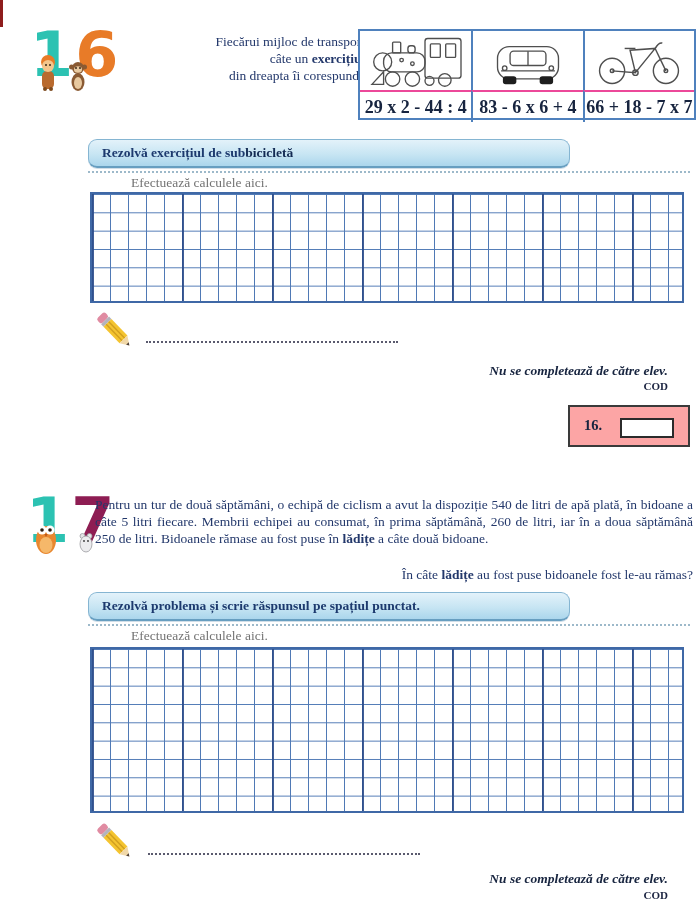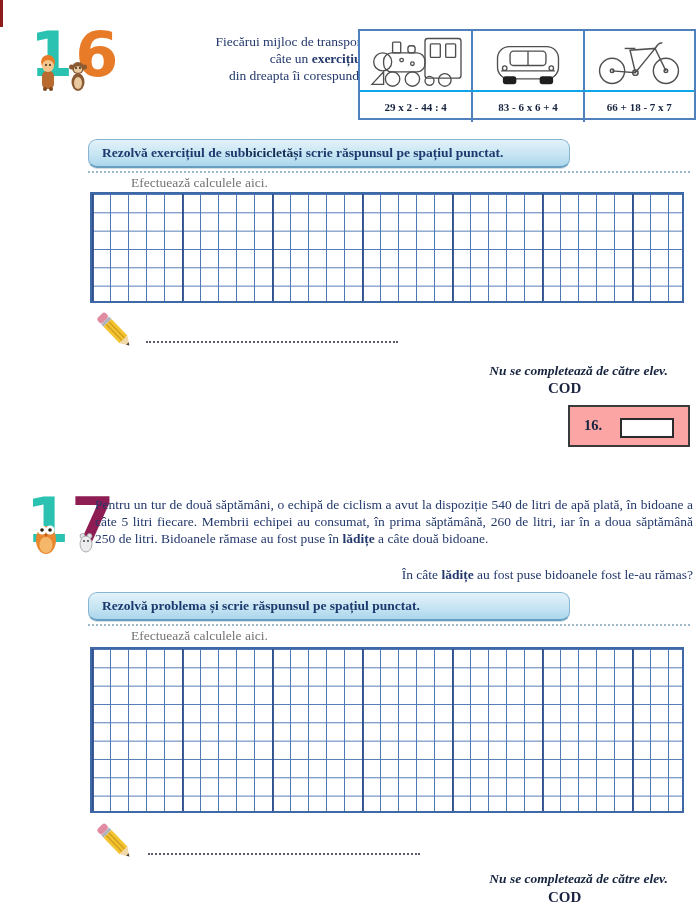--- a/index.html
+++ b/index.html
@@ -40,21 +40,21 @@
     grid-template-columns:1fr 1fr 1fr;
     grid-template-rows:59px 32px;
     border:2px solid #4f81bd;
     background:#fff;
   }
   .tcell {
     border-left:2px solid #4f81bd;
     display:flex; align-items:center; justify-content:center;
   }
   .tcell.first { border-left:none; }
-  .trow2 { border-top:2px solid #0ea5e9; font-weight:bold; font-size:11px; color:#17243f; }
+  .trow2 { border-top:2px solid #ec4899; font-weight:bold; font-size:18px; color:#17243f; }
 
   
   .bluebox {
     width:482px; height:29px;
     background:linear-gradient(#e3f2fa, #c7e5f3 55%, #abd6ec);
     border:1px solid #85b5d2;
     border-bottom:2px solid #679ec0;
     border-radius:9px;
     display:flex; align-items:center;
     padding:0 4px 0 13px;
@@ -74,21 +74,21 @@
     background-image:
       linear-gradient(to right, rgba(44,76,138,.9) 2.4px, transparent 2.4px),
       linear-gradient(to right, #4f79b5 1.4px, transparent 1.4px),
       linear-gradient(to bottom, #4f79b5 1.4px, transparent 1.4px);
     background-size:90px 100%, 18px 100%, 100% 18.33px;
   }
 
   .dotline { border-bottom:2px dotted #5a5a6e; height:0; }
 
   .note { font-style:italic; font-weight:bold; font-size:13.5px; color:#17243f; text-align:right; }
-  .cod { font-weight:bold; font-size:15px; color:#1a2340; text-align:left; font-family:"Liberation Serif", serif; }
+  .cod { font-weight:bold; font-size:11px; color:#1a2340; text-align:right; font-family:"Liberation Serif", serif; }
 
   
   .codebox {
     left:568px; top:405px; width:122px; height:42px;
     border:2px solid #3a3a3a; background:#fca5a5;
   }
   .codebox .lbl { position:absolute; left:14px; top:10px; font-weight:bold; font-size:14.5px; color:#17243f; }
   .codebox .inner { position:absolute; left:50px; top:11px; width:54px; height:20px; border:2px solid #2b2b2b; background:#fff; }
 
   .statement { width:598px; text-align:justify; }
@@ -177,21 +177,20 @@
     </svg>
   </div>
   <div class="tcell first trow2">29 x 2 - 44 : 4</div>
   <div class="tcell trow2">83 - 6 x 6 + 4</div>
   <div class="tcell trow2">66 + 18 - 7 x 7</div>
 </div>
 
 <div class="abs bluebox" style="left:88px; top:139px;">
   <span>Rezolvă exercițiul de sub </span>
     <span class="xb">bicicletă</span>
-    <span> și scrie răspunsul pe spațiul punctat.</span>
 </div>
 <div class="abs dashline" style="left:88px; top:171px; width:602px;"></div>
 
 <div class="abs worklabel" style="left:131px; top:175px;">Efectuează calculele aici.</div>
 
 <div class="abs grid" style="left:90px; top:192px; height:111px;"></div>
 
 <div class="abs" style="left:90px; top:306px;">
   <svg width="60" height="56" viewBox="0 0 60 56">
     <g transform="rotate(46 14 14)">

